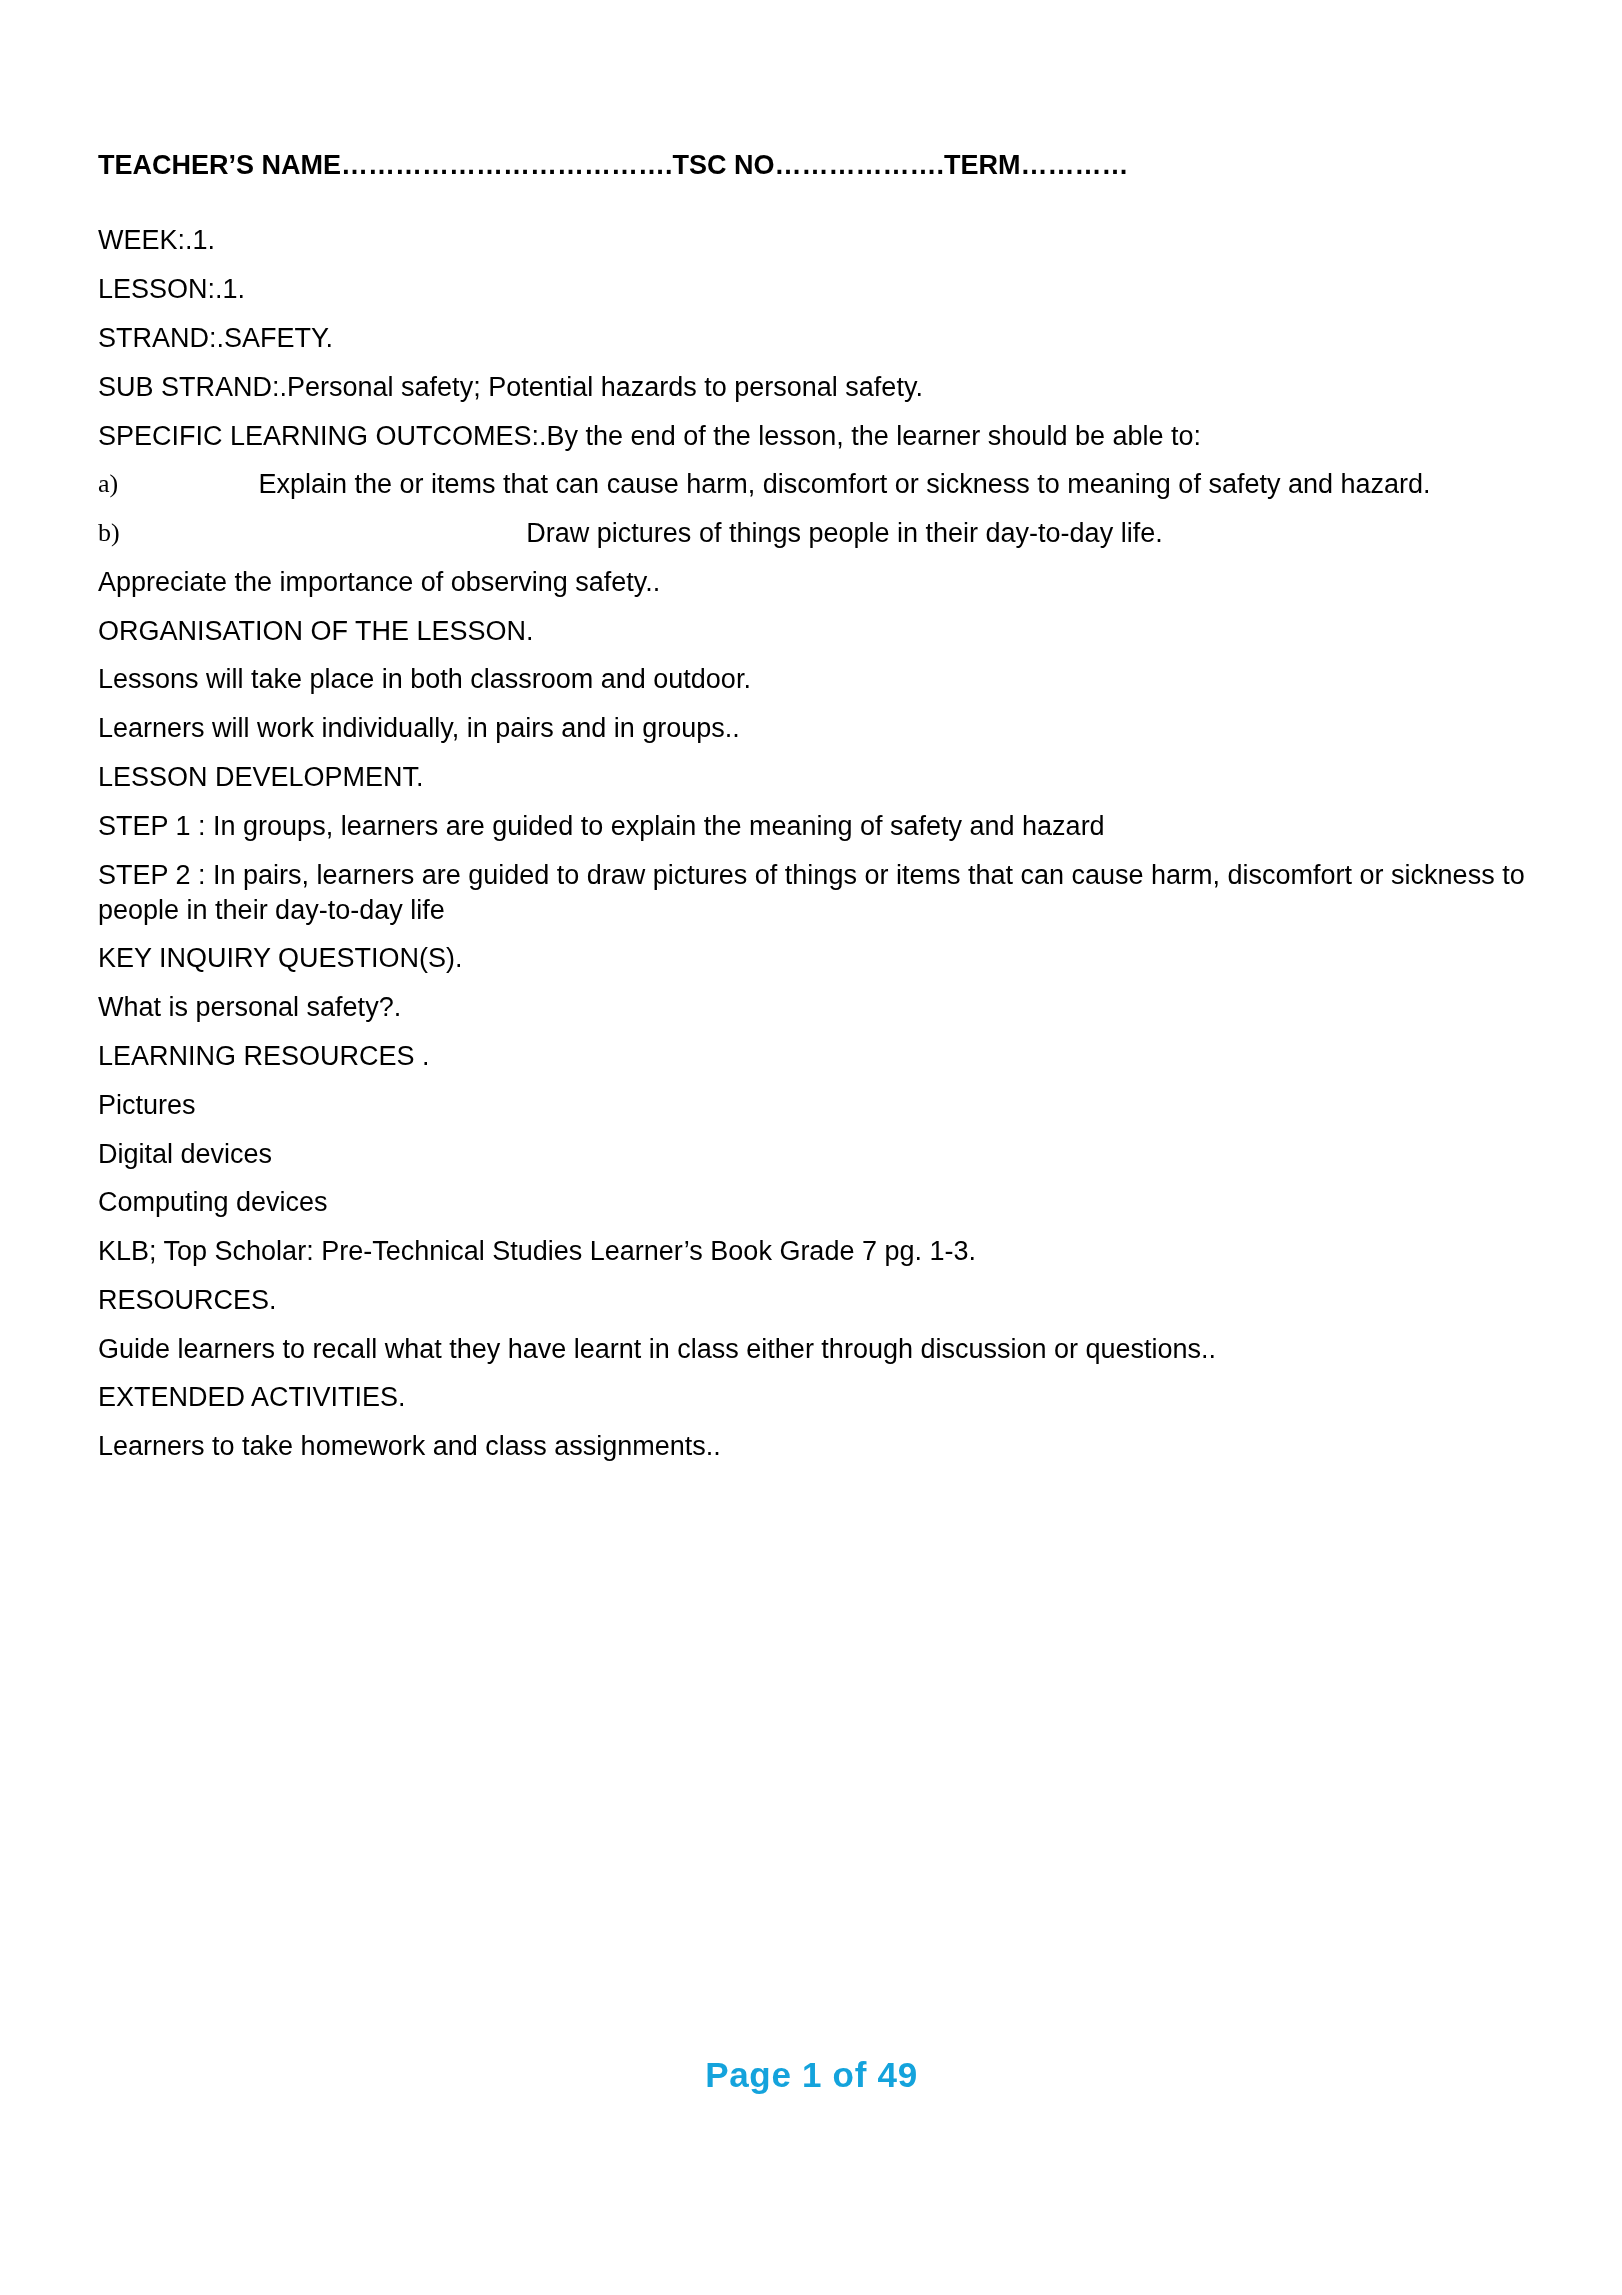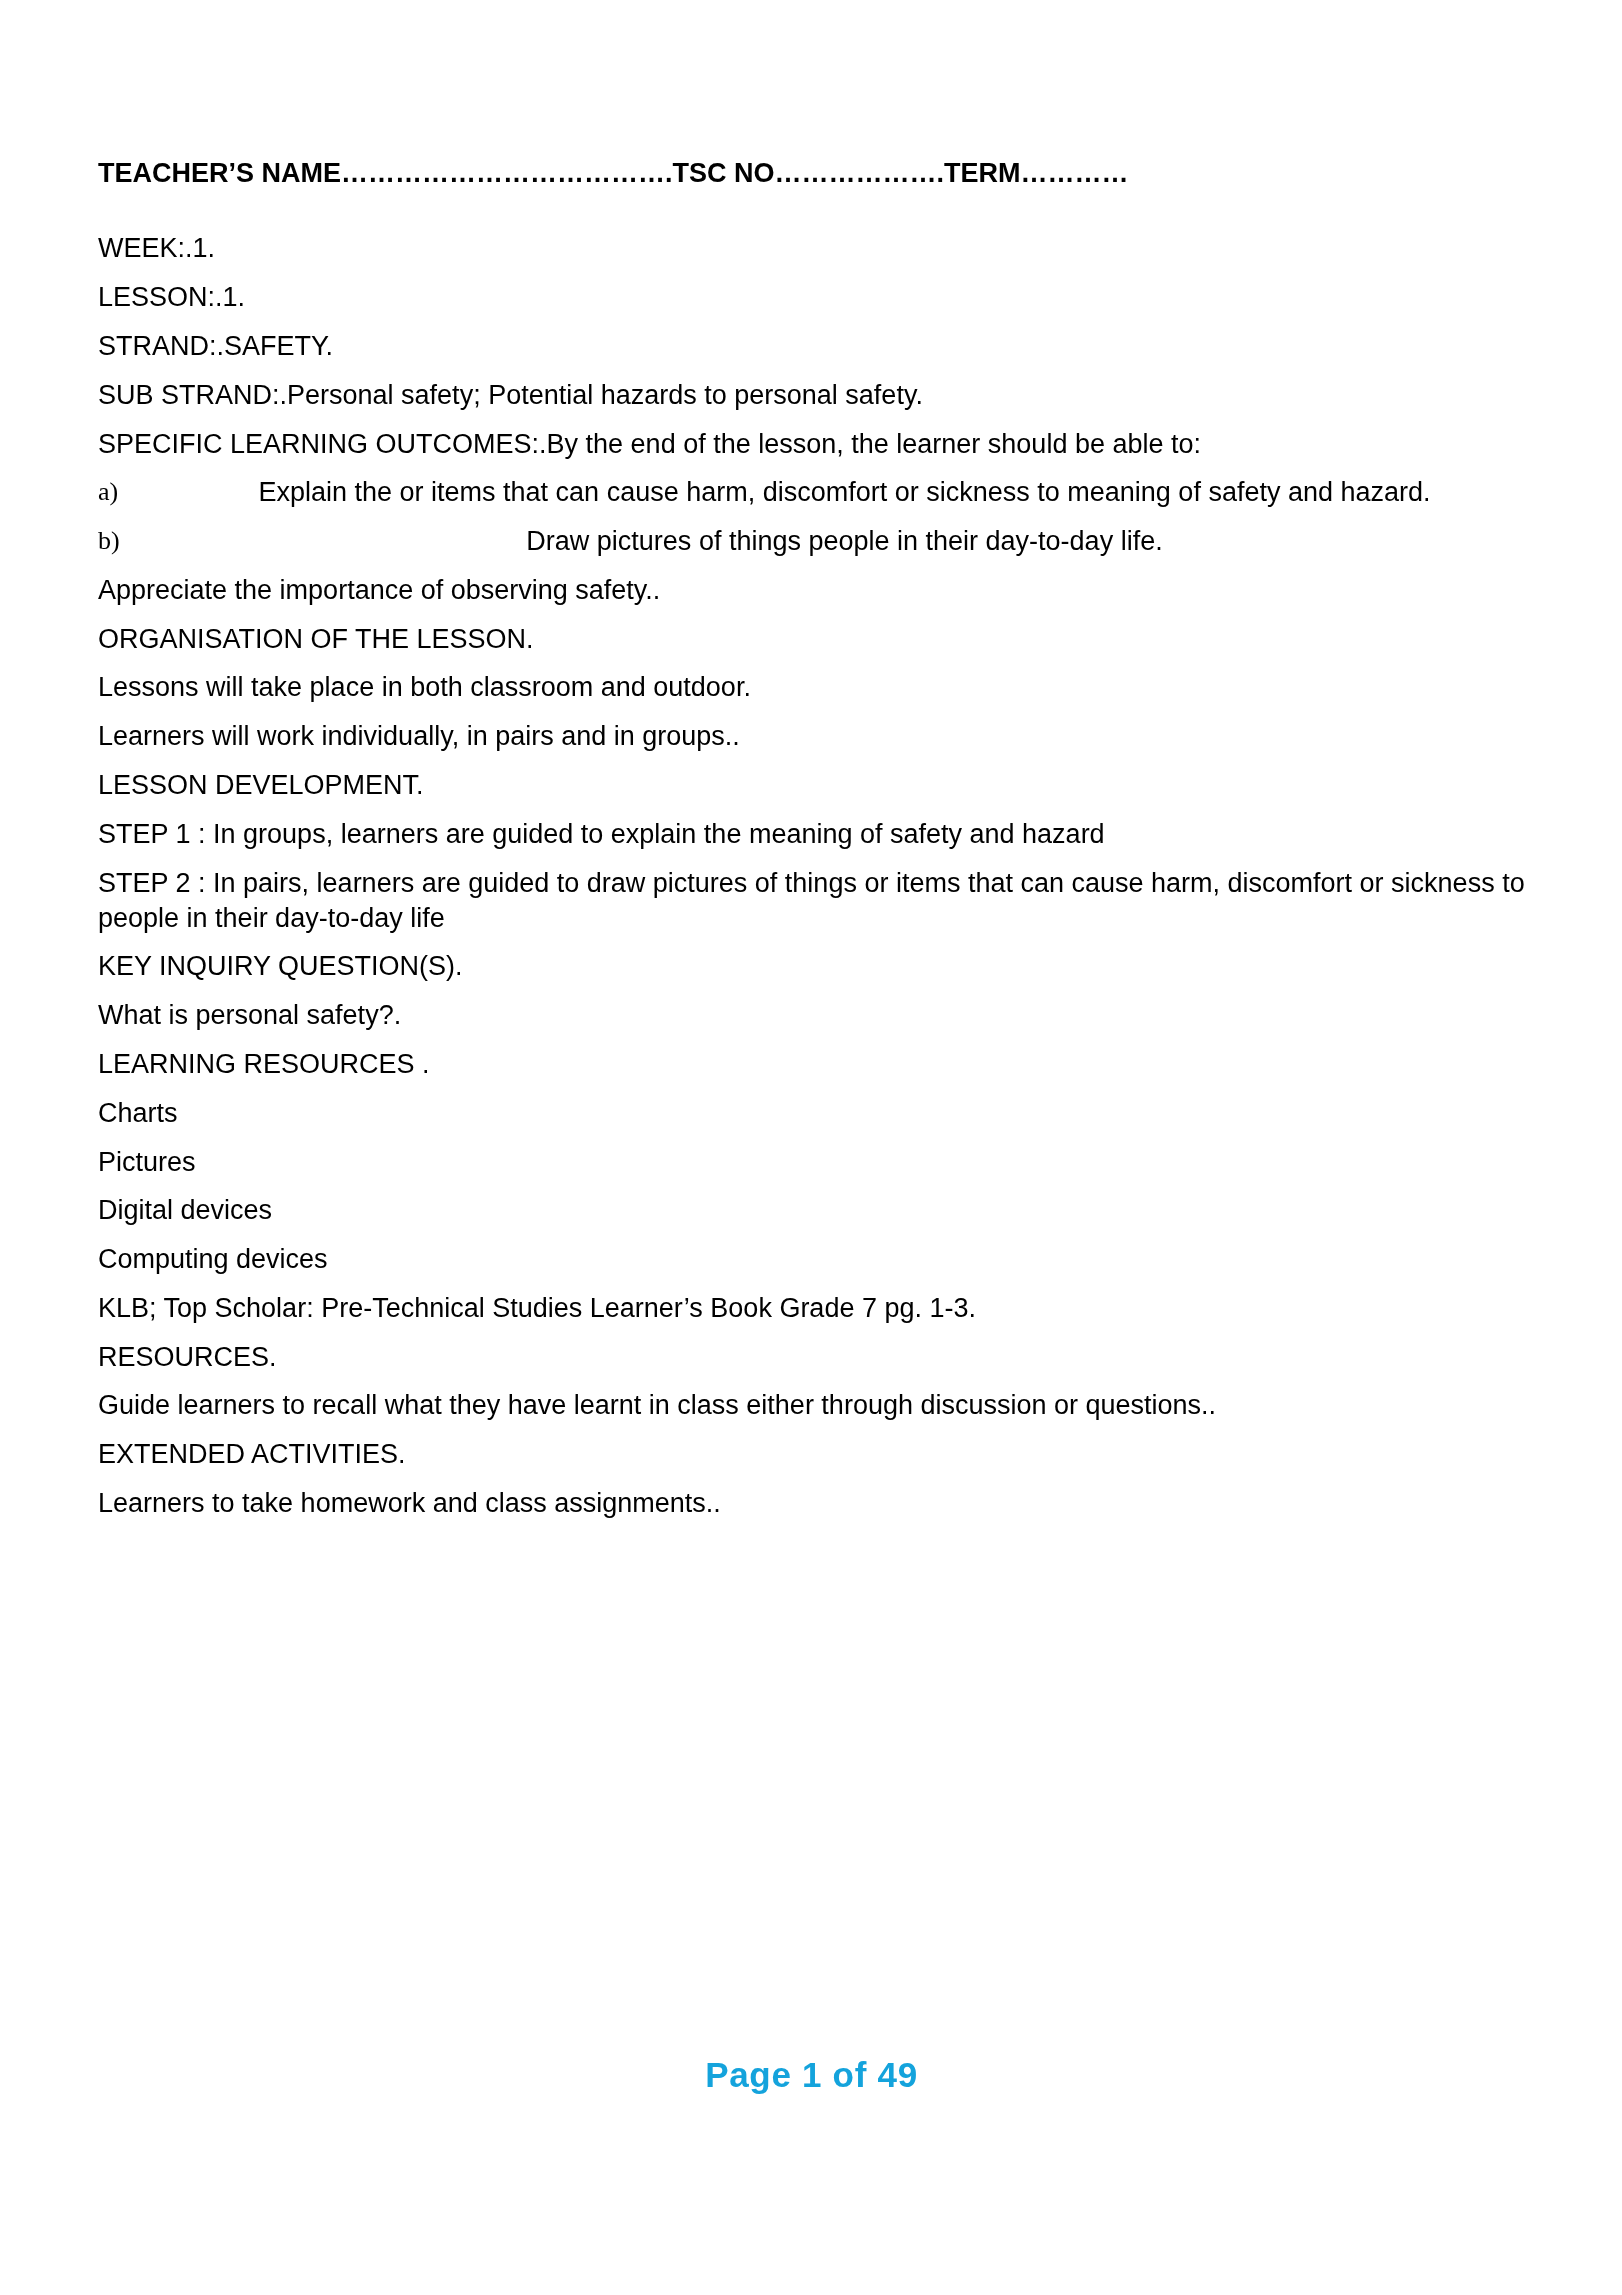--- a/index.html
+++ b/index.html
@@ -46,21 +46,21 @@
     border-bottom: 3.3px solid #000;
     padding-bottom: 2px;
     white-space: nowrap;
   }
 
   
   .teacher-line {
     font-size: 27px;
     font-weight: bold;
     line-height: 1.2;
-    margin: 8px 0 42px 0;
+    margin: 0 0 42px 0;
     white-space: nowrap;
   }
 
   
   .body-line {
     font-size: 27px;
     font-weight: normal;
     line-height: 1.30;
     margin: 0 0 13.7px 0;
   }
@@ -148,21 +148,20 @@
     <div class="body-line">STEP 1 : In groups, learners are guided to explain the meaning of safety and hazard</div>
 
     <div class="body-line wrap">STEP 2 : In pairs, learners are guided to draw pictures of things or items that can cause harm, discomfort or sickness to people in their day-to-day life</div>
 
     <div class="body-line">KEY INQUIRY QUESTION(S).</div>
 
     <div class="body-line">What is personal safety?.</div>
 
     <div class="body-line">LEARNING RESOURCES .</div>
 
-    <div class="body-line">Charts</div>
 
     <div class="body-line">Pictures</div>
 
     <div class="body-line">Digital devices</div>
 
     <div class="body-line">Computing devices</div>
 
     <div class="body-line">KLB; Top Scholar: Pre-Technical Studies Learner’s Book Grade 7 pg. 1-3.</div>
 
     <div class="body-line">RESOURCES.</div>

